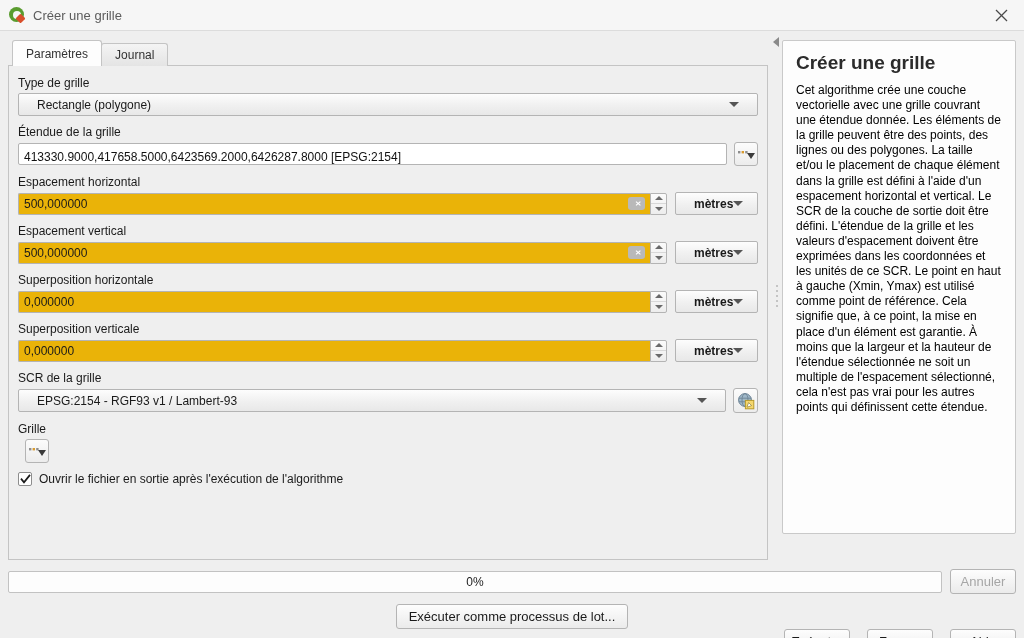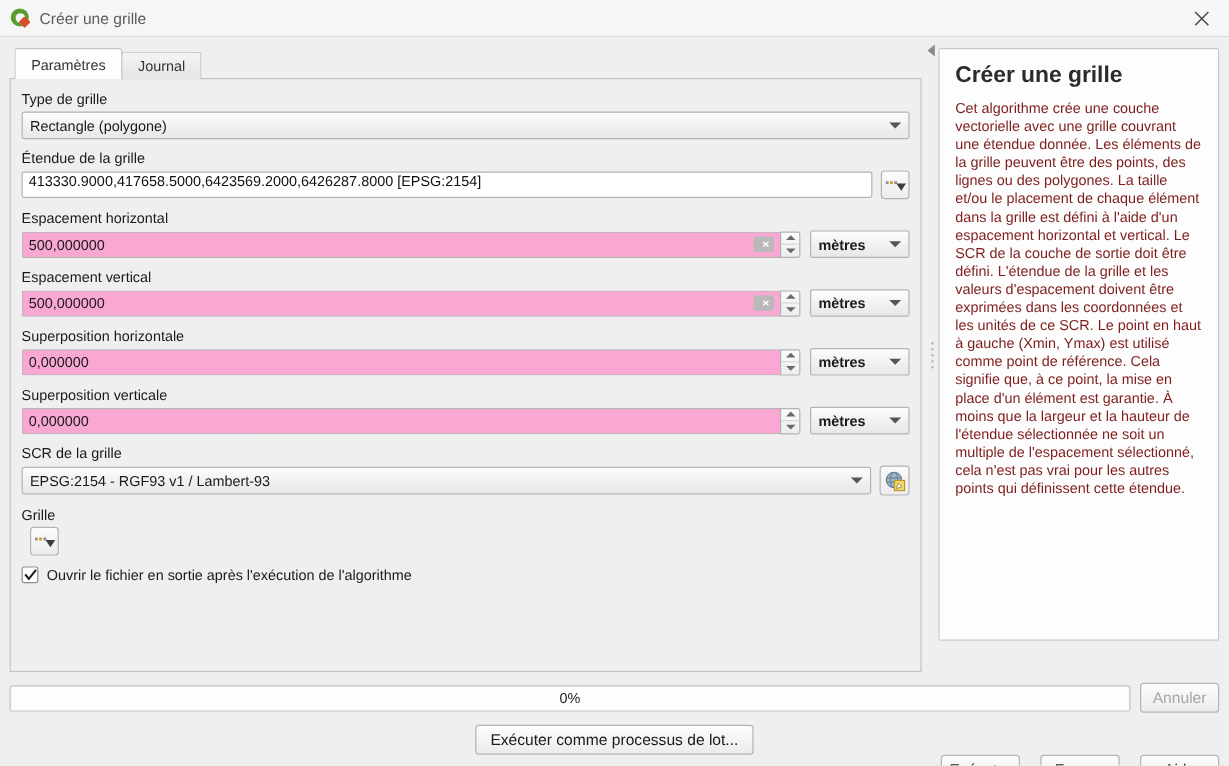--- a/index.html
+++ b/index.html
@@ -145,39 +145,39 @@
   
   .text-input {
     height: 22px;
     background: #ffffff;
     border: 1px solid #b4b4b4;
     border-radius: 2px;
     padding: 0 5px;
     font-size: 12px;
     color: #111;
     display: flex;
-    align-items: flex-start;
+    align-items: flex-end;
     flex: 1 1 auto;
     min-width: 0;
     overflow: hidden;
     white-space: nowrap;
   }
   .text-input.placeholder {
     color: #9a9a9a;
     font-style: italic;
   }
 
   .combo {
     height: 23px;
     border: 1px solid #b4b4b4;
     border-radius: 2px;
     background: linear-gradient(to bottom, #fdfdfd 0%, #f0f0f0 55%, #e8e8e8 100%);
     display: flex;
     align-items: center;
-    padding: 0 6px;
+    padding: 0 18px;
     font-size: 12px;
     position: relative;
     flex: 1 1 auto;
     min-width: 0;
   }
   .combo .combo-arrow {
     margin-left: auto;
     width: 0; height: 0;
     border-left: 5px solid transparent;
     border-right: 5px solid transparent;
@@ -194,21 +194,21 @@
 
   
   .spin-wrap {
     display: flex;
     align-items: stretch;
     flex: 1 1 auto;
     min-width: 0;
   }
   .spin-field {
     height: 22px;
-    background: #f9a8d4;
+    background: #eab308;
     border: 1px solid #b4b4b4;
     border-right: none;
     border-radius: 2px 0 0 2px;
     display: flex;
     align-items: center;
     padding: 0 4px 0 5px;
     font-size: 12px;
     flex: 1 1 auto;
     min-width: 0;
   }
@@ -323,21 +323,21 @@
   .help-title {
     font-size: 19px;
     font-weight: bold;
     color: #2b2b2b;
     margin: 0 0 9px 0;
     line-height: 22px;
   }
   .help-body {
     font-size: 12px;
     line-height: 15.1px;
-    color: #7f1d1d;
+    color: #000000;
     margin: 0;
     text-align: left;
   }
 
   
   .bottom-area {
     position: absolute;
     left: 0; right: 0; bottom: 0;
     height: 77px;
     padding: 0 8px;

